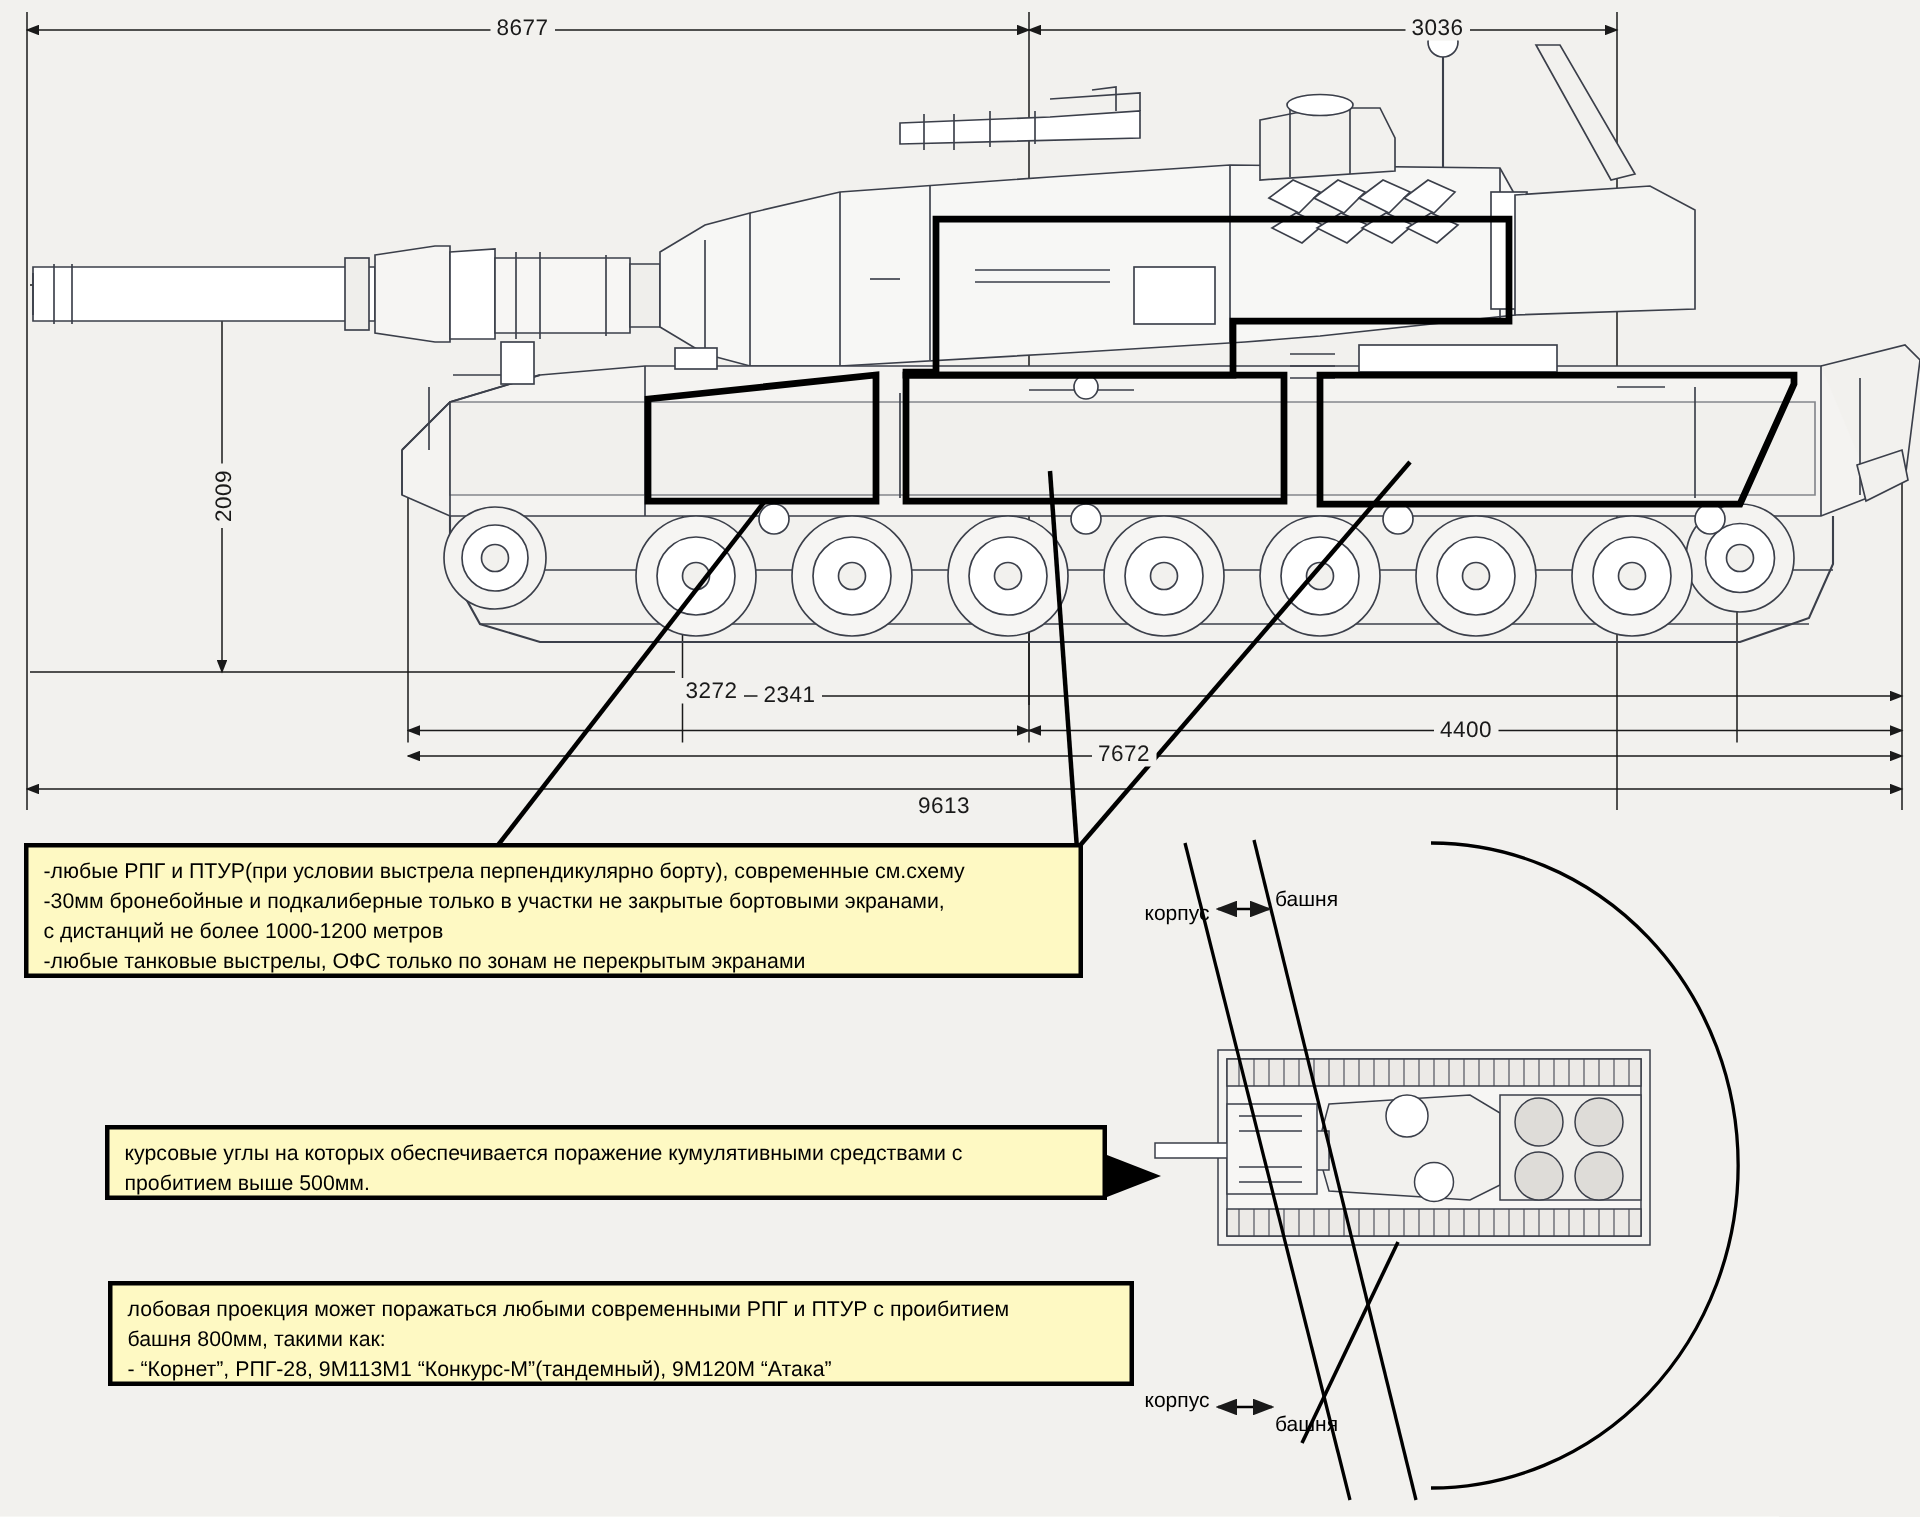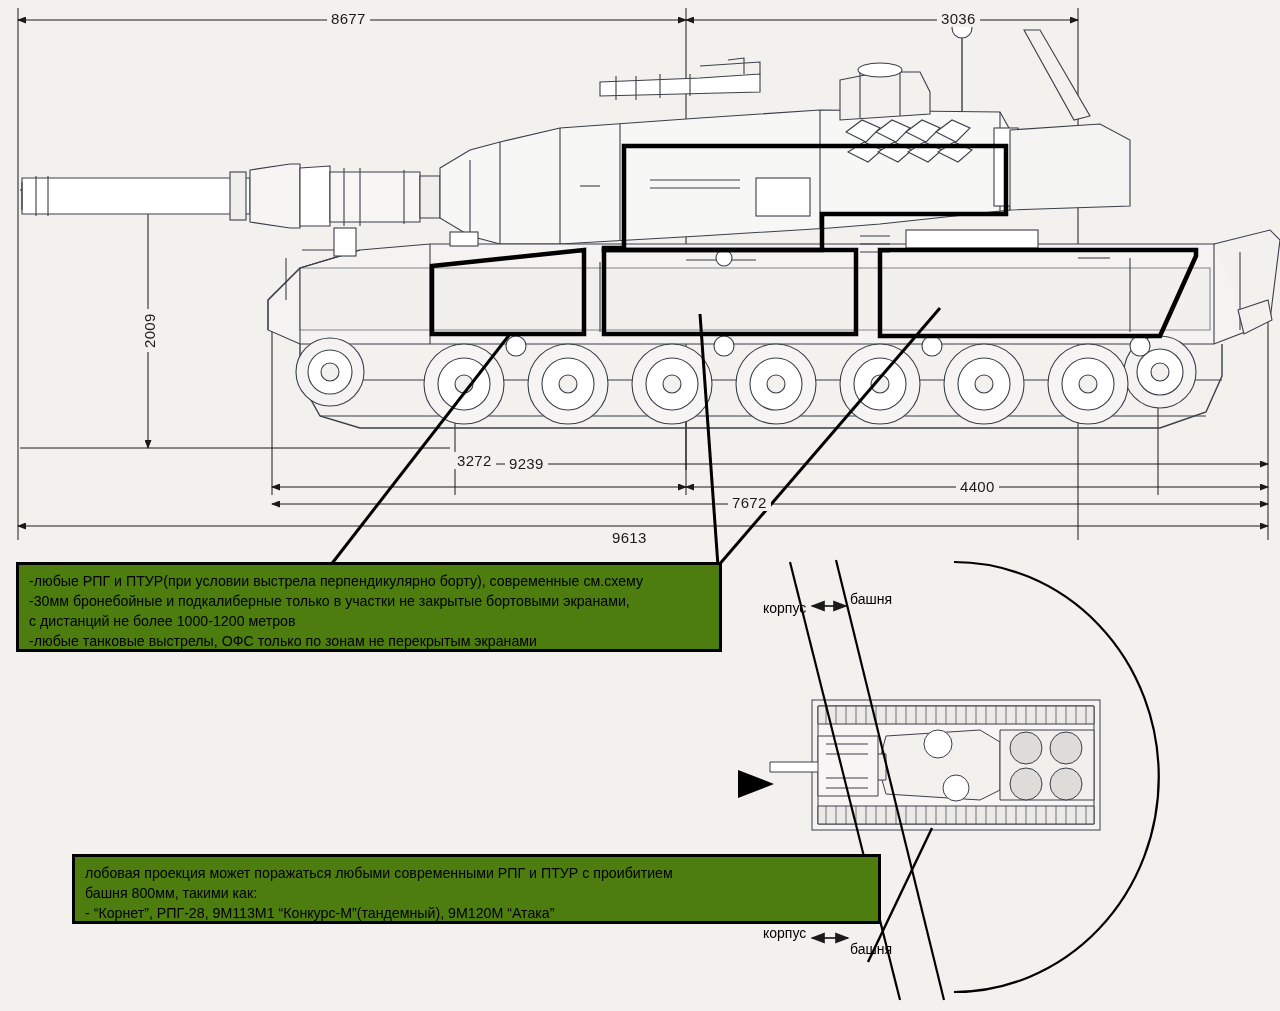--- a/index.html
+++ b/index.html
@@ -36,21 +36,21 @@
     padding: 0 4px;
     letter-spacing: 0.3px;
     white-space: nowrap;
   }
   .dim-label.vertical {
     transform: rotate(-90deg);
     transform-origin: left top;
   }
   .callout {
     position: absolute;
-    background: #4d7c0f;
+    background: #fef9c3;
     border: 3px solid #000;
     box-sizing: border-box;
     padding: 6px 8px 7px 10px;
     font-size: 14.2px;
     line-height: 20px;
     color: #000;
   }
   .callout div {
     white-space: nowrap;
   }
@@ -278,35 +278,39 @@
     </g>
 
     <g stroke="#000" fill="none" stroke-width="2.4">
       <line x1="868" y1="962" x2="932" y2="828"></line>
     </g>
   </svg>
 
   <div class="dim-label" style="left:327px; top:10px;">8677</div>
   <div class="dim-label" style="left:902px; top:10px;margin-left:35px;">3036</div>
   <div class="dim-label vertical" style="left:141px; top:352px;">2009</div>
-  <div class="dim-label" style="left:505px; top:455px;">9239</div>
+  <div class="dim-label" style="left:505px; top:455px;">2341</div>
   <div class="dim-label" style="left:453px; top:452px;">3272</div>
   <div class="dim-label" style="left:956px; top:478px;">4400</div>
   <div class="dim-label" style="left:728px; top:494px;text-align:center;">7672</div>
   <div class="dim-label" style="left:608px; top:517px;margin-top:12px;">9613</div>
 
   <div class="callout" style="left:16px; top:562px; width:706px; height:90px;">
     <div>-любые РПГ и ПТУР(при условии выстрела перпендикулярно борту), современные см.схему</div>
     <div>-30мм бронебойные и подкалиберные только в участки не закрытые бортовыми экранами,</div>
     <div>с дистанций не более 1000-1200 метров</div>
     <div>-любые танковые выстрелы, ОФС только по зонам не перекрытым экранами</div>
   </div>
 
-
-  <div class="callout" style="left:72px; top:854px; width:809px; height:70px;">
+  <div class="callout" style="left:70px; top:750px; width:668px; height:50px;">
+    <div>курсовые углы на которых обеспечивается поражение кумулятивными средствами с</div>
+    <div>пробитием выше 500мм.</div>
+  </div>
+
+  <div class="callout" style="left:72px; top:854px; width:684px; height:70px;">
     <div>лобовая проекция может поражаться любыми современными РПГ и ПТУР с проибитием</div>
     <div>башня 800мм, такими как:</div>
     <div>- “Корнет”, РПГ-28, 9М113М1 “Конкурс-М”(тандемный), 9М120М “Атака”</div>
   </div>
 
   <div class="angle-label" style="left:763px; top:600px;">корпус</div>
   <div class="angle-label" style="left:850px; top:591px;">башня</div>
   <div class="angle-label" style="left:763px; top:925px;">корпус</div>
   <div class="angle-label" style="left:850px; top:941px;">башня</div>
 

